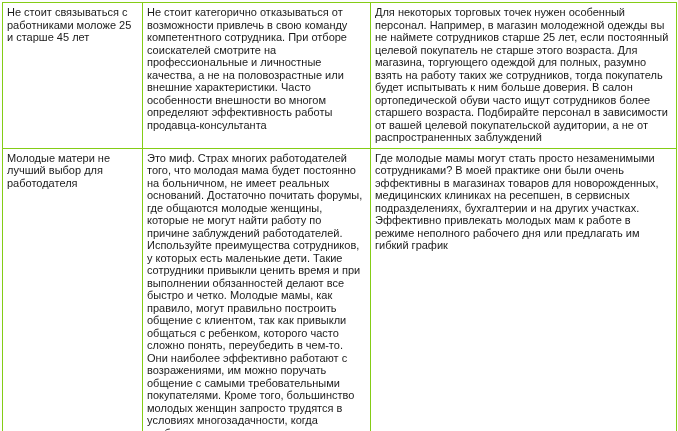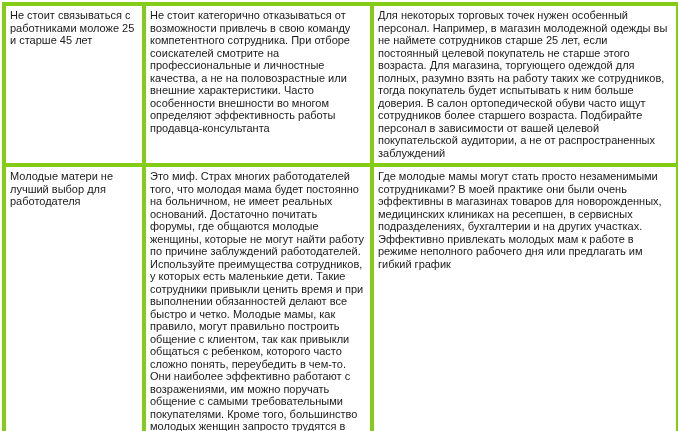--- a/index.html
+++ b/index.html
@@ -19,21 +19,21 @@
     font-family: "Liberation Sans", "DejaVu Sans", sans-serif;
     color: #1a1a1a;
   }
   table.myths {
     border-collapse: collapse;
     table-layout: fixed;
     width: 674px;
     background: #ffffff;
   }
   table.myths td {
-    border: 4px solid #84cc16;
+    border: 1px solid #84cc16;
     vertical-align: top;
     padding: 3px 5px 4px 4px;
     font-size: 11px;
     line-height: 12.5px;
     word-wrap: break-word;
     hyphens: auto;
     margin-left: 36px;
     -webkit-hyphens: auto;
   }
   col.c1 { width: 140px; }

